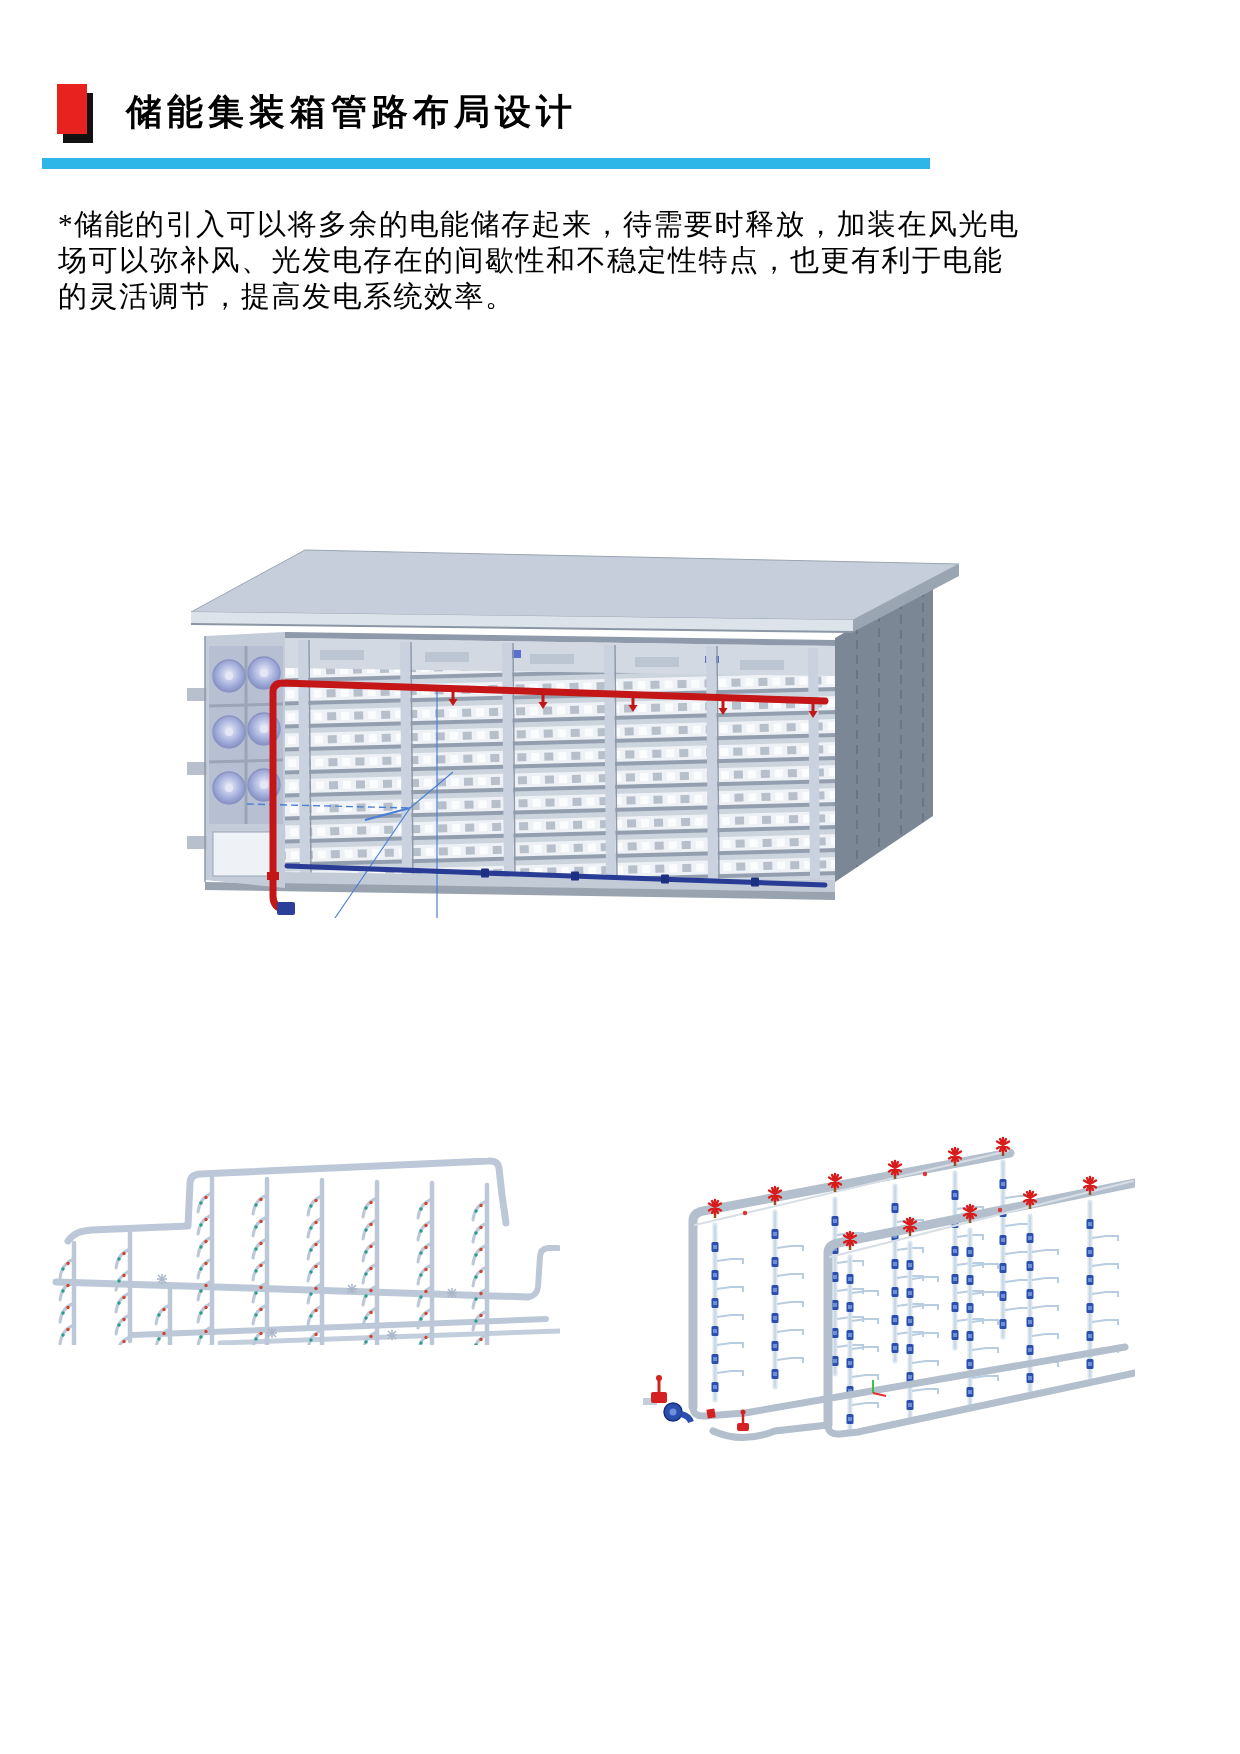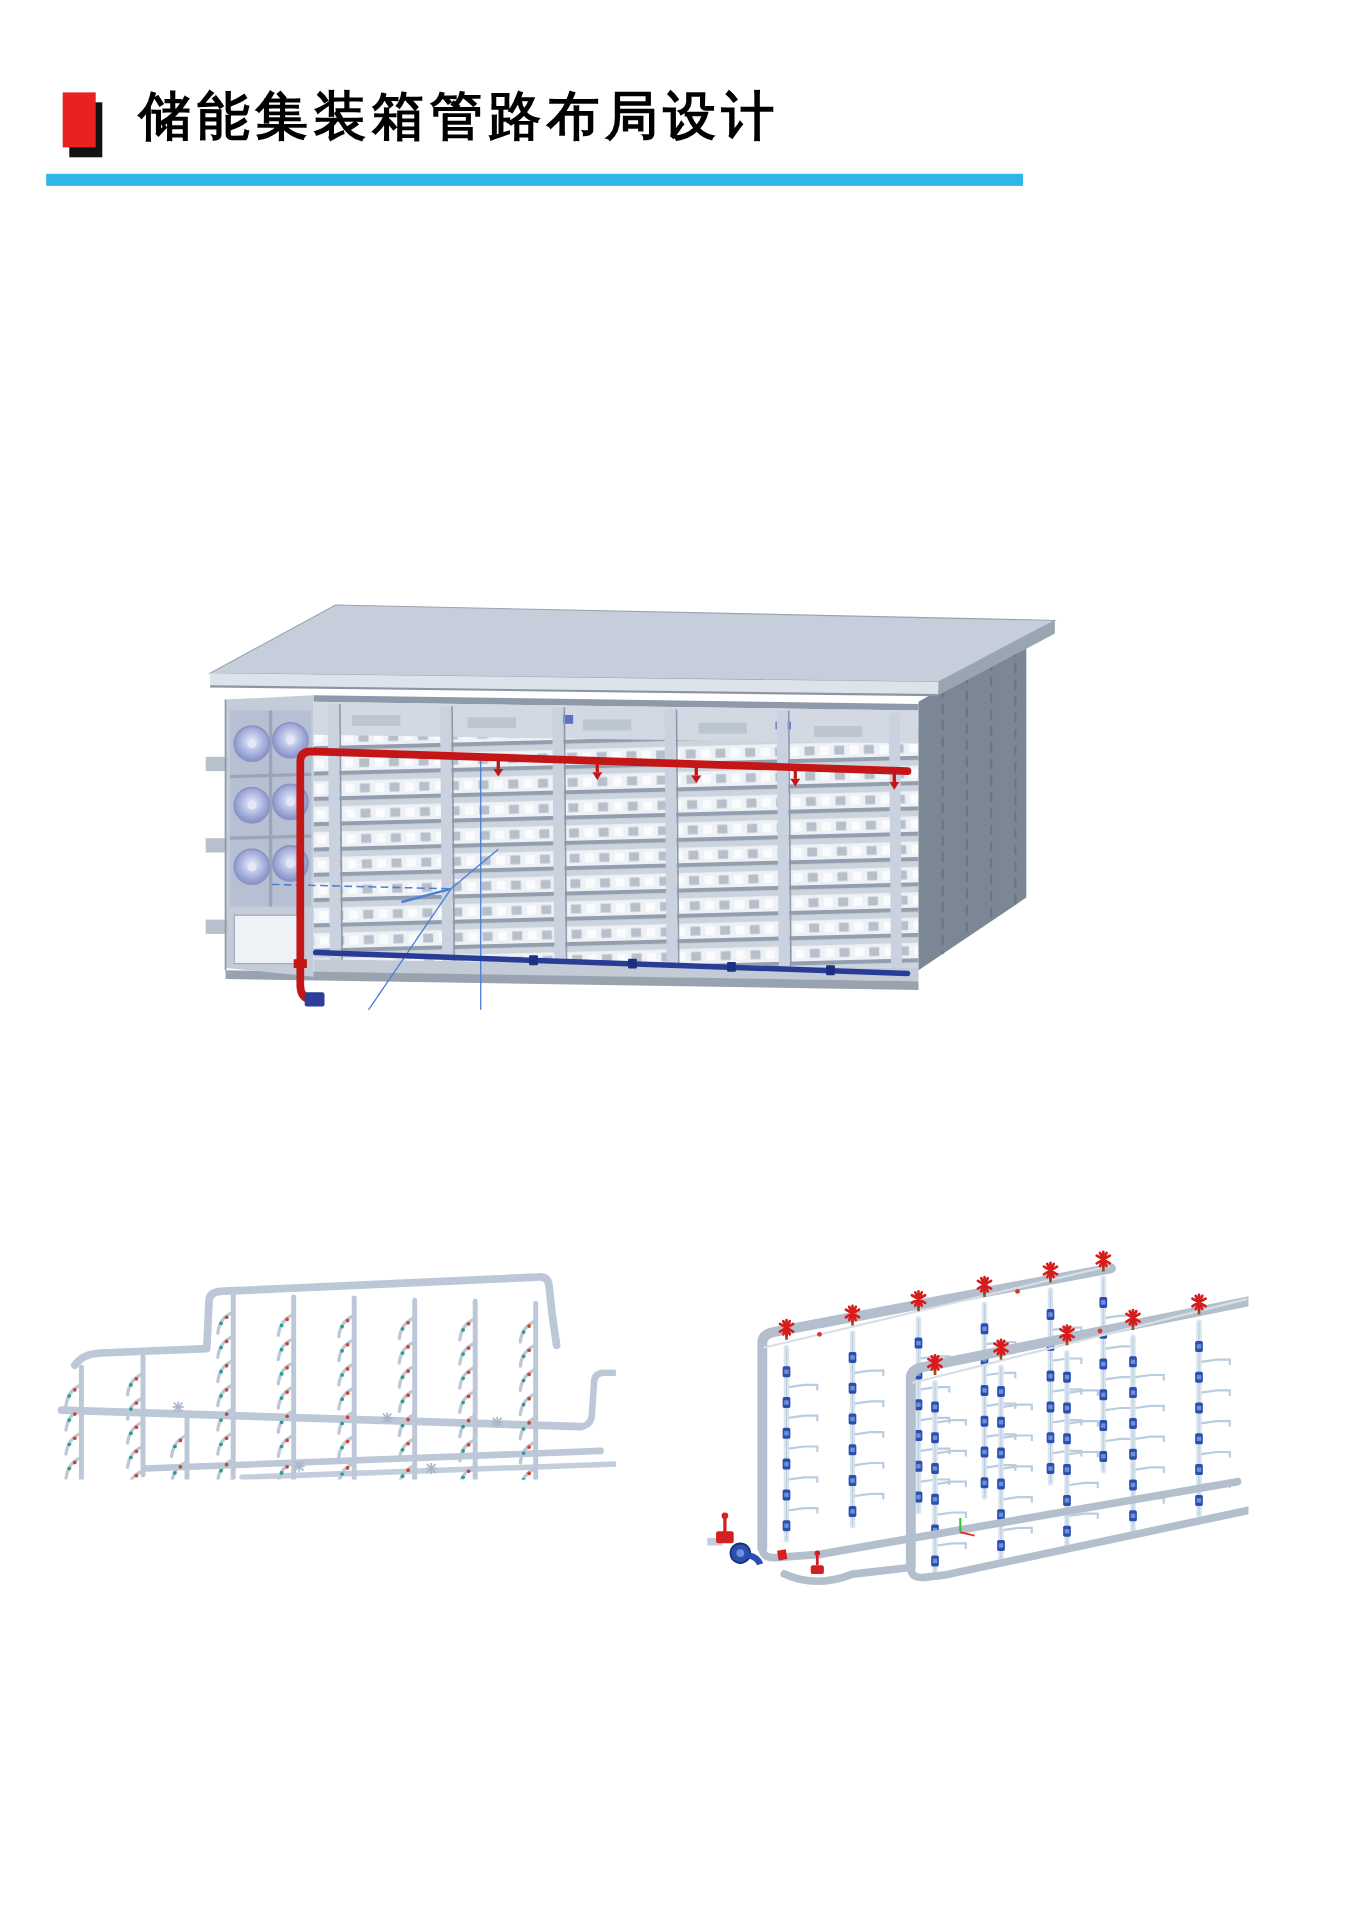--- a/index.html
+++ b/index.html
@@ -2,21 +2,21 @@
 <html style="--accent_red: #e8231f; --rule_cyan: #2eb6e8; --pipe_red: #c41616; --pipe_blue: #283c96; --pipe_steel: #bcc8d8; --valve_red: #d81c1c; --fitting_blue: #2b4fae;"><head>
 <meta charset="utf-8">
 <style>
   html,body{margin:0;padding:0;background:#ffffff;}
   .page{position:relative;width:1240px;height:1754px;background:#fff;overflow:hidden;
         font-family:"Liberation Serif","DejaVu Serif",serif;color:#000;}
   
   .mark{position:absolute;left:57px;top:84px;width:40px;height:62px;}
   .mark-black{position:absolute;left:6px;top:9px;width:30px;height:50px;background:#121212;}
   .mark-red{position:absolute;left:0;top:0;width:30px;height:50px;background:var(--accent_red,#e8231f);}
-  h1.title{position:absolute;left:126px;top:74px;margin:0;font-size:48px;font-weight:bold;
+  h1.title{position:absolute;left:126px;top:88px;margin:0;font-size:36px;font-weight:bold;
         letter-spacing:5px;font-family:"Liberation Sans","DejaVu Sans",sans-serif;color:#000;}
   .rule{position:absolute;left:42px;top:158px;width:888px;height:11px;background:var(--rule_cyan,#2eb6e8);}
   
   .body-text{position:absolute;left:58px;top:206px;width:975px;font-size:29px;
         letter-spacing:1.5px;line-height:36px;}
   .body-text p{margin:0 0 36px 0;}
   
   figure{margin:0;padding:0;position:absolute;}
   .fig-main{left:185px;top:520px;width:780px;height:400px;}
   .fig-left{left:40px;top:1035px;width:520px;height:310px;}
@@ -29,20 +29,21 @@
 <div class="page">
 
   <div class="mark">
     <div class="mark-black"></div>
     <div class="mark-red"></div>
   </div>
   <h1 class="title">储能集装箱管路布局设计</h1>
   <div class="rule"></div>
 
   <section class="body-text">
+    <p>*储能的引入可以将多余的电能储存起来，待需要时释放，加装在风光电场可以弥补风、光发电存在的间歇性和不稳定性特点，也更有利于电能的灵活调节，提高发电系统效率。</p>
   </section>
 
   <figure class="fig-main">
     <svg viewBox="0 0 780 400" width="780" height="400">
       <defs>
         <pattern id="rack" width="27" height="23" patternUnits="userSpaceOnUse" patternTransform="rotate(-1.5)">
           <rect width="27" height="23" fill="#eef1f5"></rect>
           <rect y="0" width="27" height="4" fill="#939fae"></rect>
           <rect y="4" width="27" height="5" fill="#ccd4de"></rect>
           <rect x="2" y="12" width="9" height="8" fill="#b6bfca"></rect>

